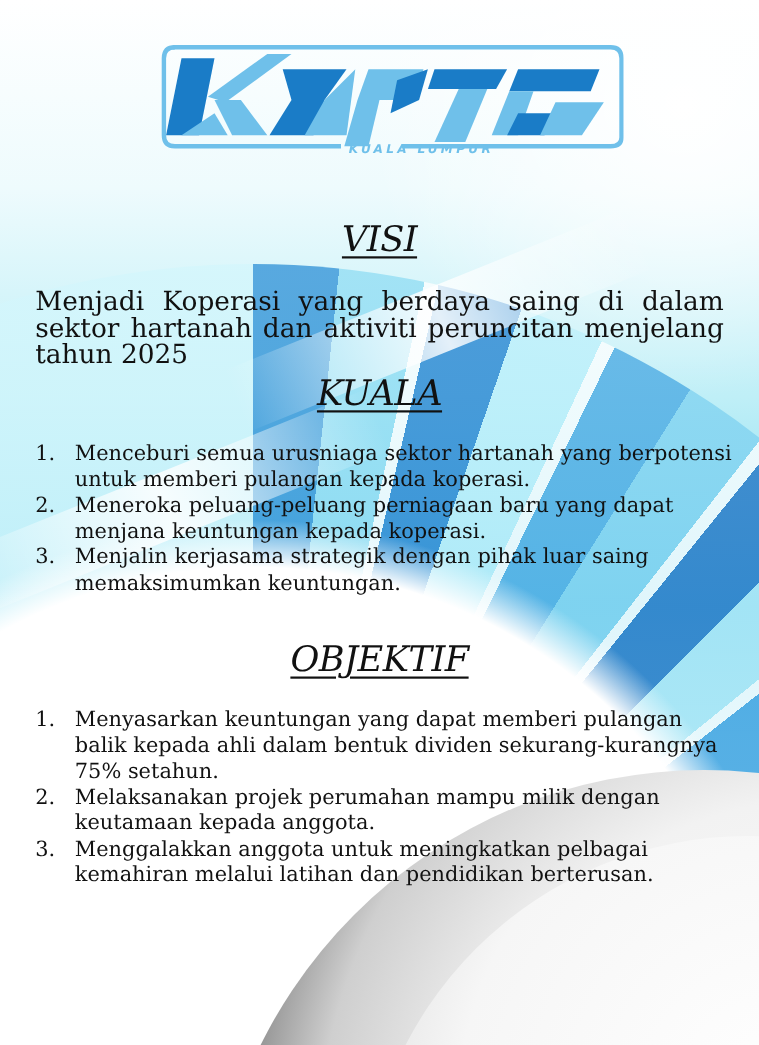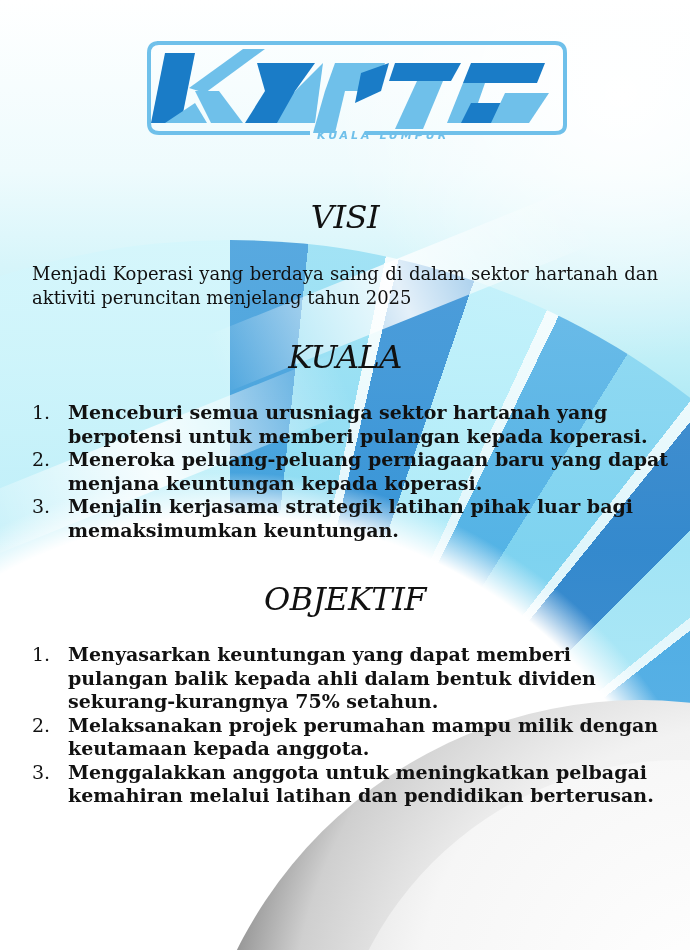--- a/index.html
+++ b/index.html
@@ -23,27 +23,27 @@
   .r1mask{position:absolute;left:-380px;top:380px;width:1220px;height:1220px;border-radius:50%;
     background:radial-gradient(circle,#ffffff 55%,rgba(255,255,255,0) 60%);}
   .shadow-disc{position:absolute;left:190px;top:700px;width:900px;height:900px;border-radius:50%;
     background:radial-gradient(circle at 62% 38%,#ffffff 0%,#f2f2f2 40%,#cfcfcf 58%,#7a7a7a 70%,#3c3c3c 74%,rgba(60,60,60,0) 75%);}
   .bottom-white{position:absolute;left:330px;top:760px;width:700px;height:700px;border-radius:50%;
     background:radial-gradient(circle at 55% 35%,#ffffff 0%,#f6f6f6 50%,#e2e2e2 68%,rgba(220,220,220,0) 72%);}
   .streak{position:absolute;background:linear-gradient(90deg,rgba(255,255,255,0),rgba(255,255,255,.85),rgba(255,255,255,0));height:60px;transform:rotate(-22deg);}
   .content{position:relative;z-index:2;}
   .logo{position:absolute;left:145px;top:33px;width:422px;height:110px;}
   .heading{position:absolute;left:0;width:690px;text-align:center;font-style:italic;
-    font-family:"DejaVu Serif","Liberation Serif",serif;font-size:32px;
+    font-family:"DejaVu Serif","Liberation Serif",serif;font-size:32px;text-decoration:underline;
     text-underline-offset:5px;text-decoration-thickness:2px;letter-spacing:-0.5px;}
-  .para{position:absolute;left:32px;width:626px;font-size:18px;line-height:24px;text-align:justify;text-align-last:left;}
+  .para{position:absolute;left:32px;width:626px;font-size:24px;line-height:24px;text-align:justify;text-align-last:left;}
   ol.list{position:absolute;left:32px;width:640px;margin:0;padding:0;list-style:none;font-size:19px;line-height:23.5px;}
   ol.list li{display:flex;}
   ol.list li .num{width:36px;flex:none;}
-  ol.list li .txt{flex:1;font-weight:bold;}
+  ol.list li .txt{flex:1;}
 </style>
 </head>
 <body>
 
 <div class="bg">
   <div class="wash"></div>
   <div class="ring r1"></div>
   <div class="r1mask"></div>
   <div class="streak" style="left:200px;top:260px;width:400px;"></div>
   <div class="streak" style="left:-60px;top:430px;width:420px;"></div>
@@ -90,21 +90,21 @@
     <li>
         <span class="num">1.</span>
         <span class="txt">Menceburi semua urusniaga sektor hartanah yang berpotensi untuk memberi pulangan kepada koperasi.</span>
       </li>
     <li>
         <span class="num">2.</span>
         <span class="txt">Meneroka peluang-peluang perniagaan baru yang dapat menjana keuntungan kepada koperasi.</span>
       </li>
     <li>
         <span class="num">3.</span>
-        <span class="txt">Menjalin kerjasama strategik latihan pihak luar bagi memaksimumkan keuntungan.</span>
+        <span class="txt">Menjalin kerjasama strategik dengan pihak luar saing memaksimumkan keuntungan.</span>
       </li>
   </ol>
 
   <div class="heading" style="top:580px;">OBJEKTIF</div>
   <ol class="list" style="top:643px;">
     <li>
         <span class="num">1.</span>
         <span class="txt">Menyasarkan keuntungan yang dapat memberi pulangan balik kepada ahli dalam bentuk dividen sekurang-kurangnya 75% setahun.</span>
       </li>
     <li>

